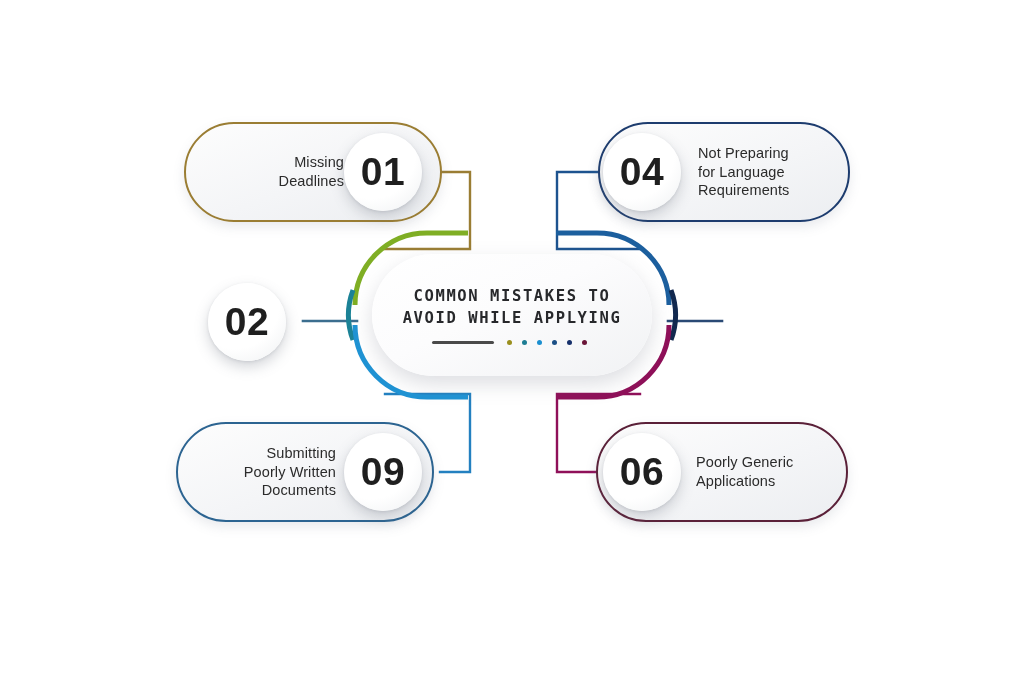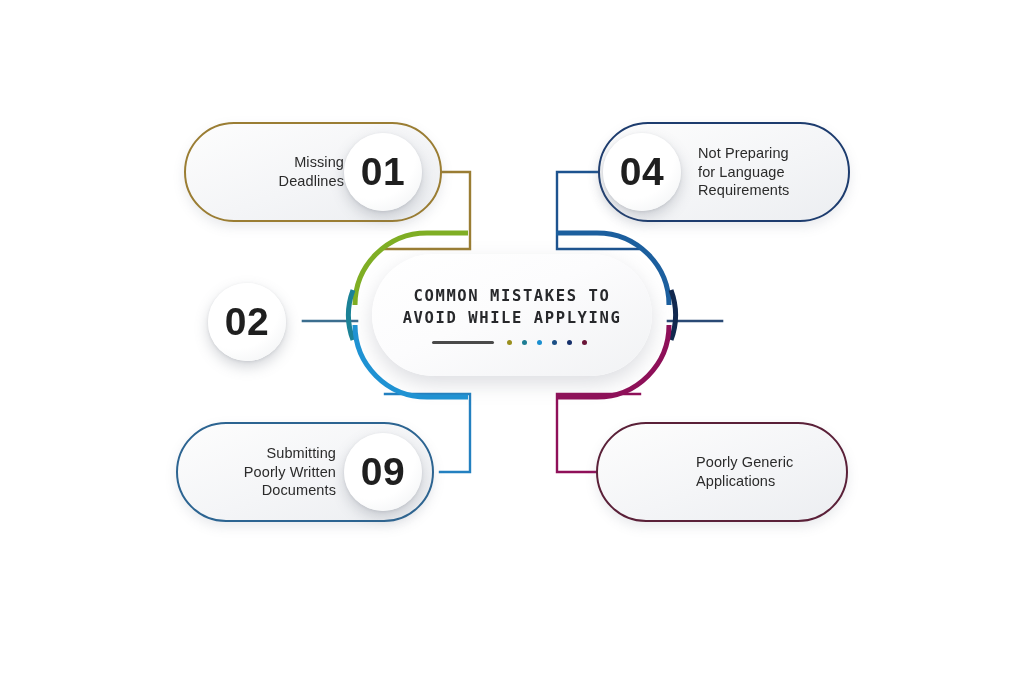--- a/index.html
+++ b/index.html
@@ -186,14 +186,15 @@
 Requirements</div>
   </div>
   <div class="num-bubble" style="left:603px; top:133px;">04</div>
 
 
   <div class="card right" style="left: 596px; top: 422px; width: 252px; height: 100px; border-color: rgb(90, 32, 56);">
     <div style="width:86px;"></div>
     <div class="card-text">Poorly Generic
 Applications</div>
   </div>
+  <div class="num-bubble" style="left:603px; top:433px;">06</div>
 
 </div>
 
 </body></html>

